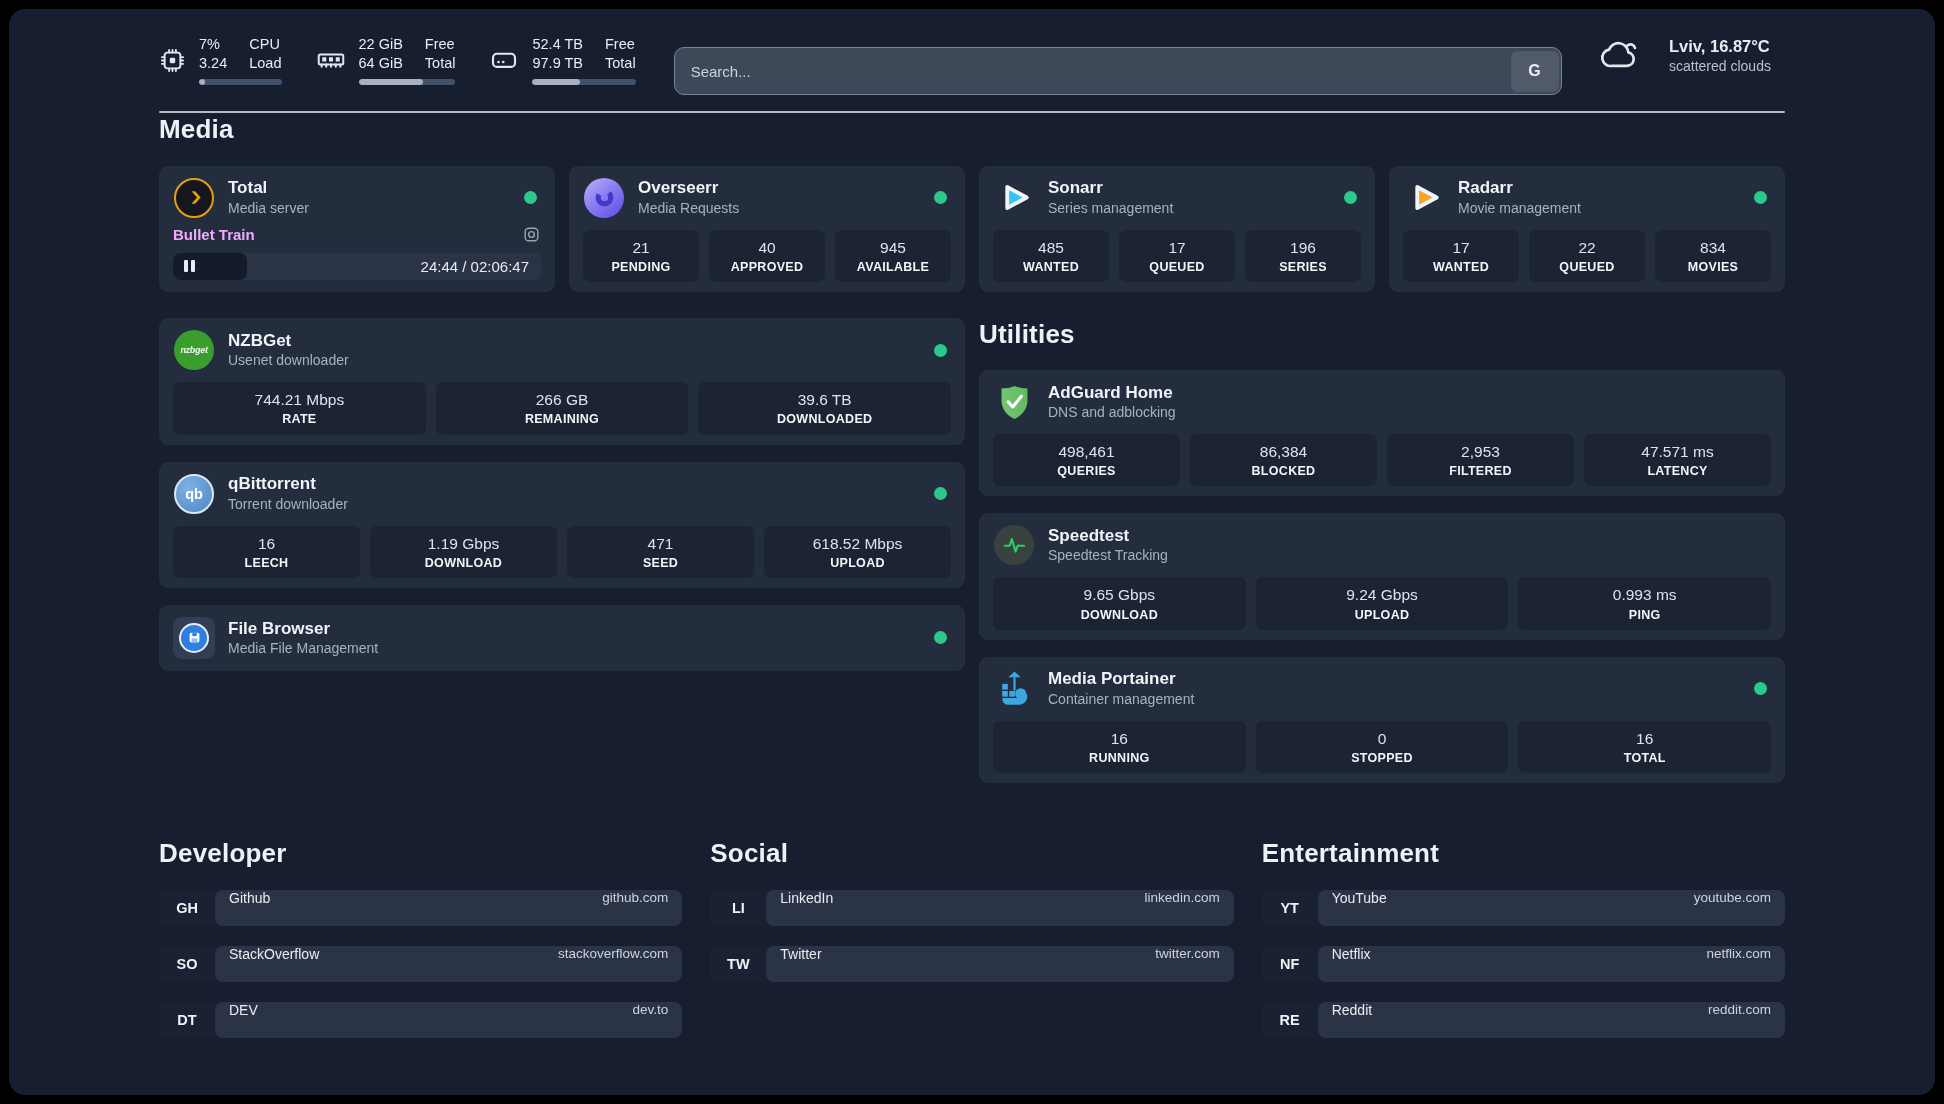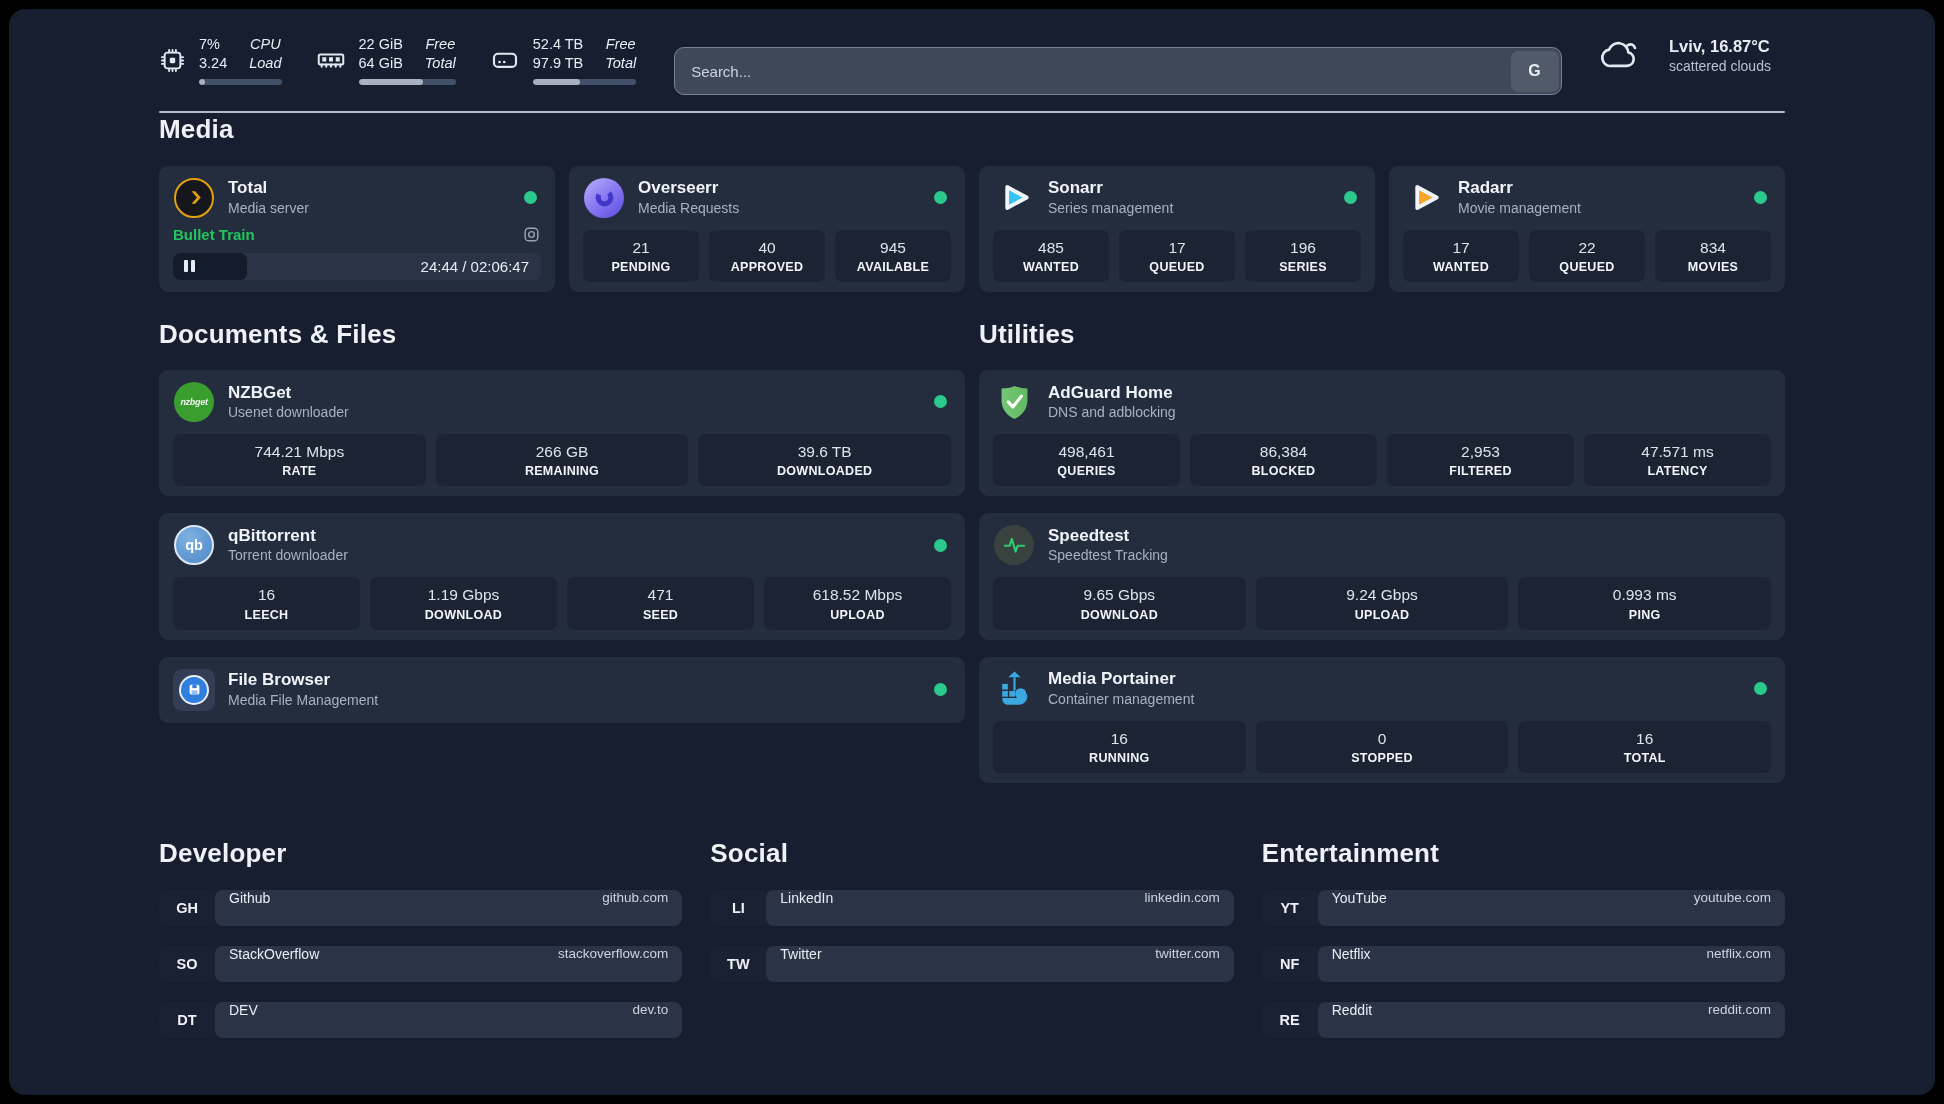--- a/index.html
+++ b/index.html
@@ -11,21 +11,21 @@
   .page{position:absolute;inset:9px;background:var(--bg,#171e2f);border-radius:16px;overflow:hidden;}
   .content{padding:0 150px 20px 150px;}
 
   
   .header{display:flex;align-items:flex-start;padding-top:26px;gap:38px;}
   .sys{display:flex;gap:34px;align-items:flex-start;flex:0 0 auto;}
   .sysstat{display:flex;gap:13px;align-items:center;}
   .sicon{color:#e3e8f0;display:flex;align-items:center;}
   .sbody{display:flex;flex-direction:column;}
   .srow{display:flex;gap:22px;justify-content:space-between;font-size:14.5px;line-height:1.32;color:#e8ecf3;font-weight:500;}
-  .slabs{text-align:center;font-style:italic;}
+  .slabs{text-align:left;}
   .sbar{height:6px;border-radius:3px;background:#43506a;margin-top:6px;overflow:hidden;}
   .sbar i{display:block;height:100%;background:#a7b1c2;border-radius:3px;}
 
   .search{flex:1;display:flex;align-items:stretch;height:48px;border:1.5px solid var(--search-border,#78829a);
     background:var(--search-bg,#3e4859);border-radius:10px;margin-top:12px;box-sizing:border-box;justify-content:center;}
   .search input{flex:1;background:transparent;border:none;outline:none;color:#eef1f6;font-size:15px;padding:0 16px;font-family:inherit;}
   .search input::placeholder{color:#ccd3dd;opacity:1;}
   .g-btn{width:48px;margin:2.5px;border-radius:7px;background:rgba(255,255,255,.10);display:flex;align-items:center;justify-content:center;
     color:#e9edf3;font-size:16px;font-weight:600;cursor:pointer;}
 
@@ -46,21 +46,21 @@
   .app-name{font-size:17px;font-weight:600;color:#f0f3f7;line-height:1.2;}
   .app-desc{font-size:14px;color:#a8b1c0;line-height:1.25;margin-top:1px;}
   .status-dot{width:13px;height:13px;border-radius:50%;background:var(--status-green,#2bc98b);margin-left:auto;margin-right:4px;flex:0 0 auto;}
   .stats-row{display:flex;gap:10px;margin-top:10px;}
   .stat{flex:1;background:var(--box,#1c2434);border-radius:7px;text-align:center;padding:8px 4px 7px;}
   .stat .v{font-size:15.5px;color:#dee3eb;line-height:1.3;}
   .stat .l{font-size:12.5px;font-weight:700;color:#f2f5f9;letter-spacing:.3px;line-height:1.3;margin-top:1px;}
 
   
   .np-head{display:flex;align-items:center;margin-top:3px;height:24px;}
-  .np-title{font-size:15px;font-weight:600;color:#22c55e;}
+  .np-title{font-size:15px;font-weight:600;color:#f0abfc;}
   .np-gear{margin-left:auto;color:#99a2b3;display:flex;cursor:pointer;}
   .np-bar{position:relative;height:27px;border-radius:7px;background:var(--link-pill,#2b3447);margin-top:6px;overflow:hidden;}
   .np-fill{position:absolute;left:0;top:0;bottom:0;background:#141b2b;border-radius:7px;}
   .np-pause{position:absolute;left:11px;top:50%;transform:translateY(-50%);display:flex;gap:3.5px;}
   .np-pause i{width:3.5px;height:12px;background:#e9edf3;border-radius:1px;display:block;}
   .np-time{position:absolute;right:12px;top:50%;transform:translateY(-50%);font-size:15px;color:#e8ecf2;font-weight:500;}
 
   .two-col{display:grid;grid-template-columns:1fr 1fr;gap:14px;margin-top:26px;align-items:start;}
   .col h2.sec{margin-bottom:18px;}
   .col .card{margin-bottom:17px;}
@@ -303,21 +303,20 @@
             <div class="stat">
               <div class="v">834</div>
               <div class="l">MOVIES</div>
             </div>
           </div>
         </div>
       </div>
 
     <div class="two-col">
       <div class="col">
-        <h2 class="sec">Documents &amp; Files</h2>
         <div id="documents-cards">
             <div class="card">
               <div class="app-row">
                 <span class="app-icon">
                   <span class="icn-circle" style="background:#3a9e2f;">
                     <b style="font-size:9px;color:#eef7ec;font-style:italic;letter-spacing:-.3px;">nzbget</b>
                   </span>
                 </span>
                 <span>
                   <div class="app-name">NZBGet</div>

